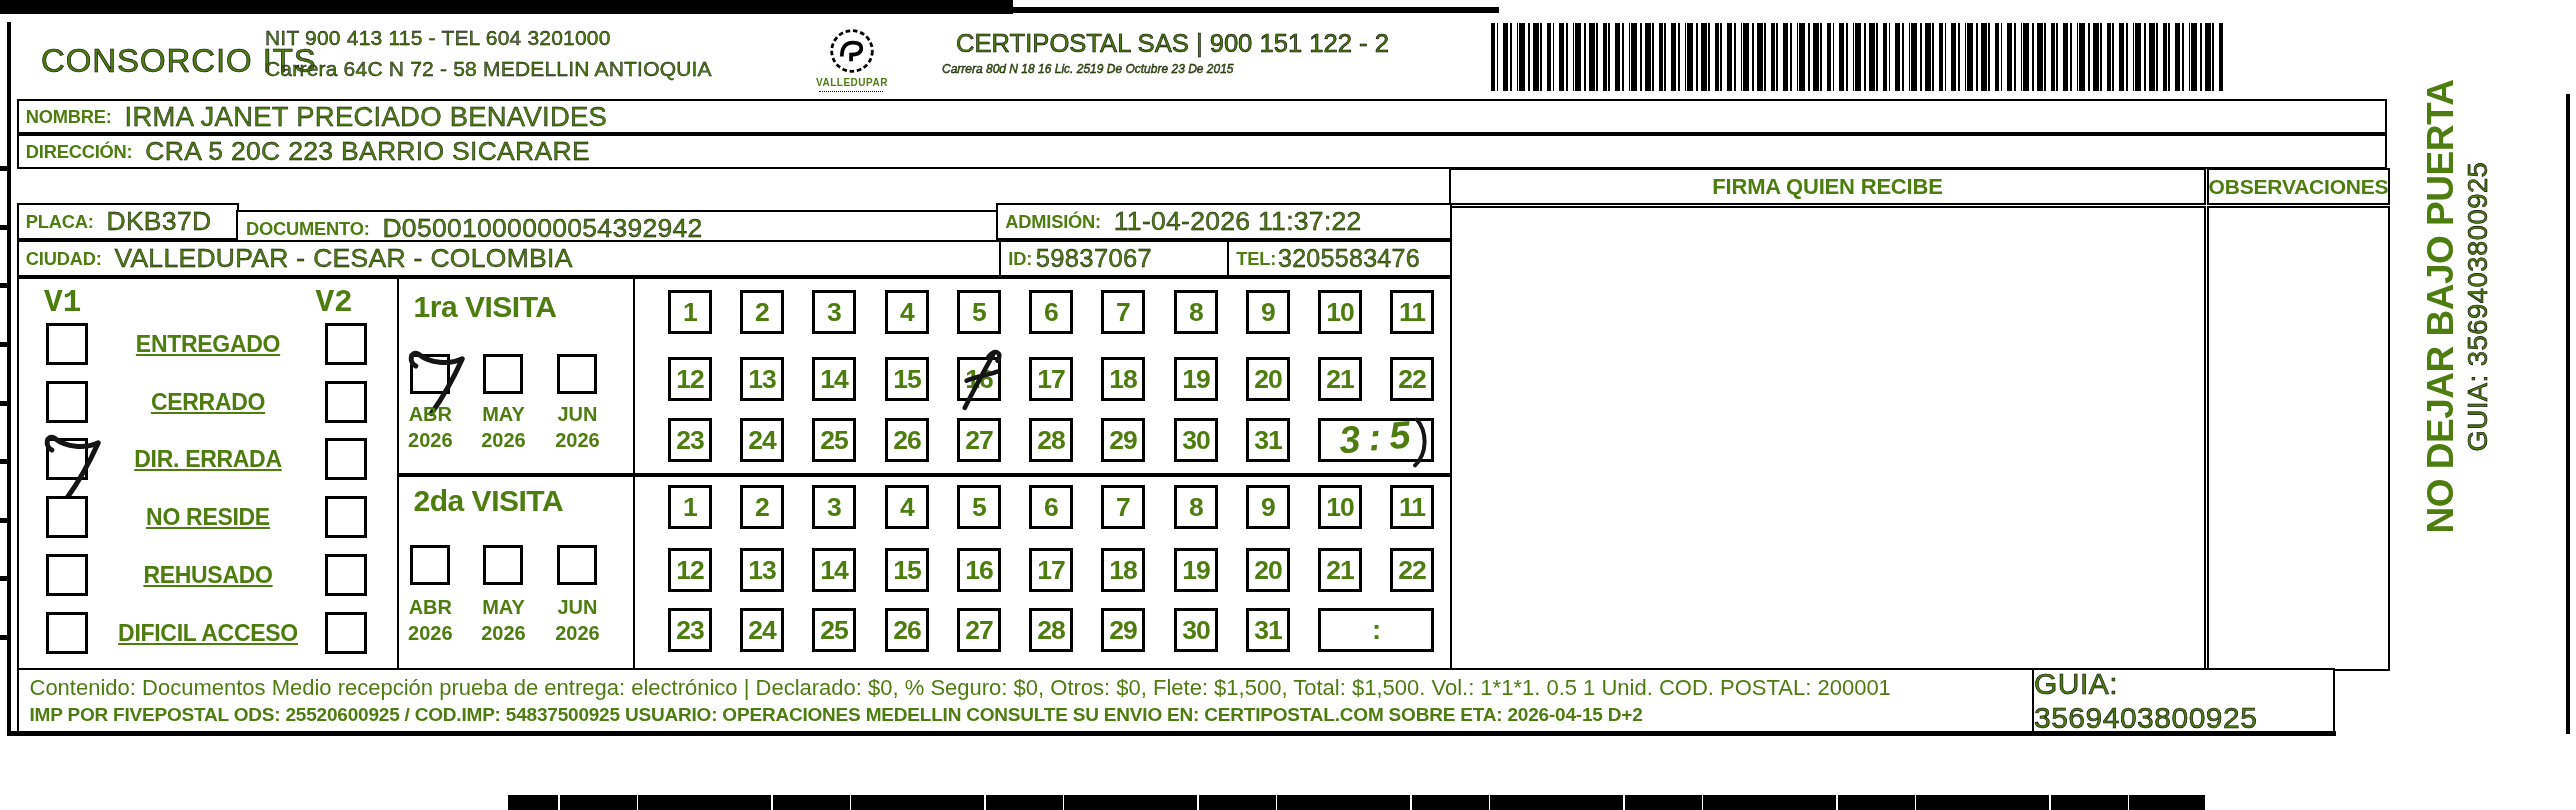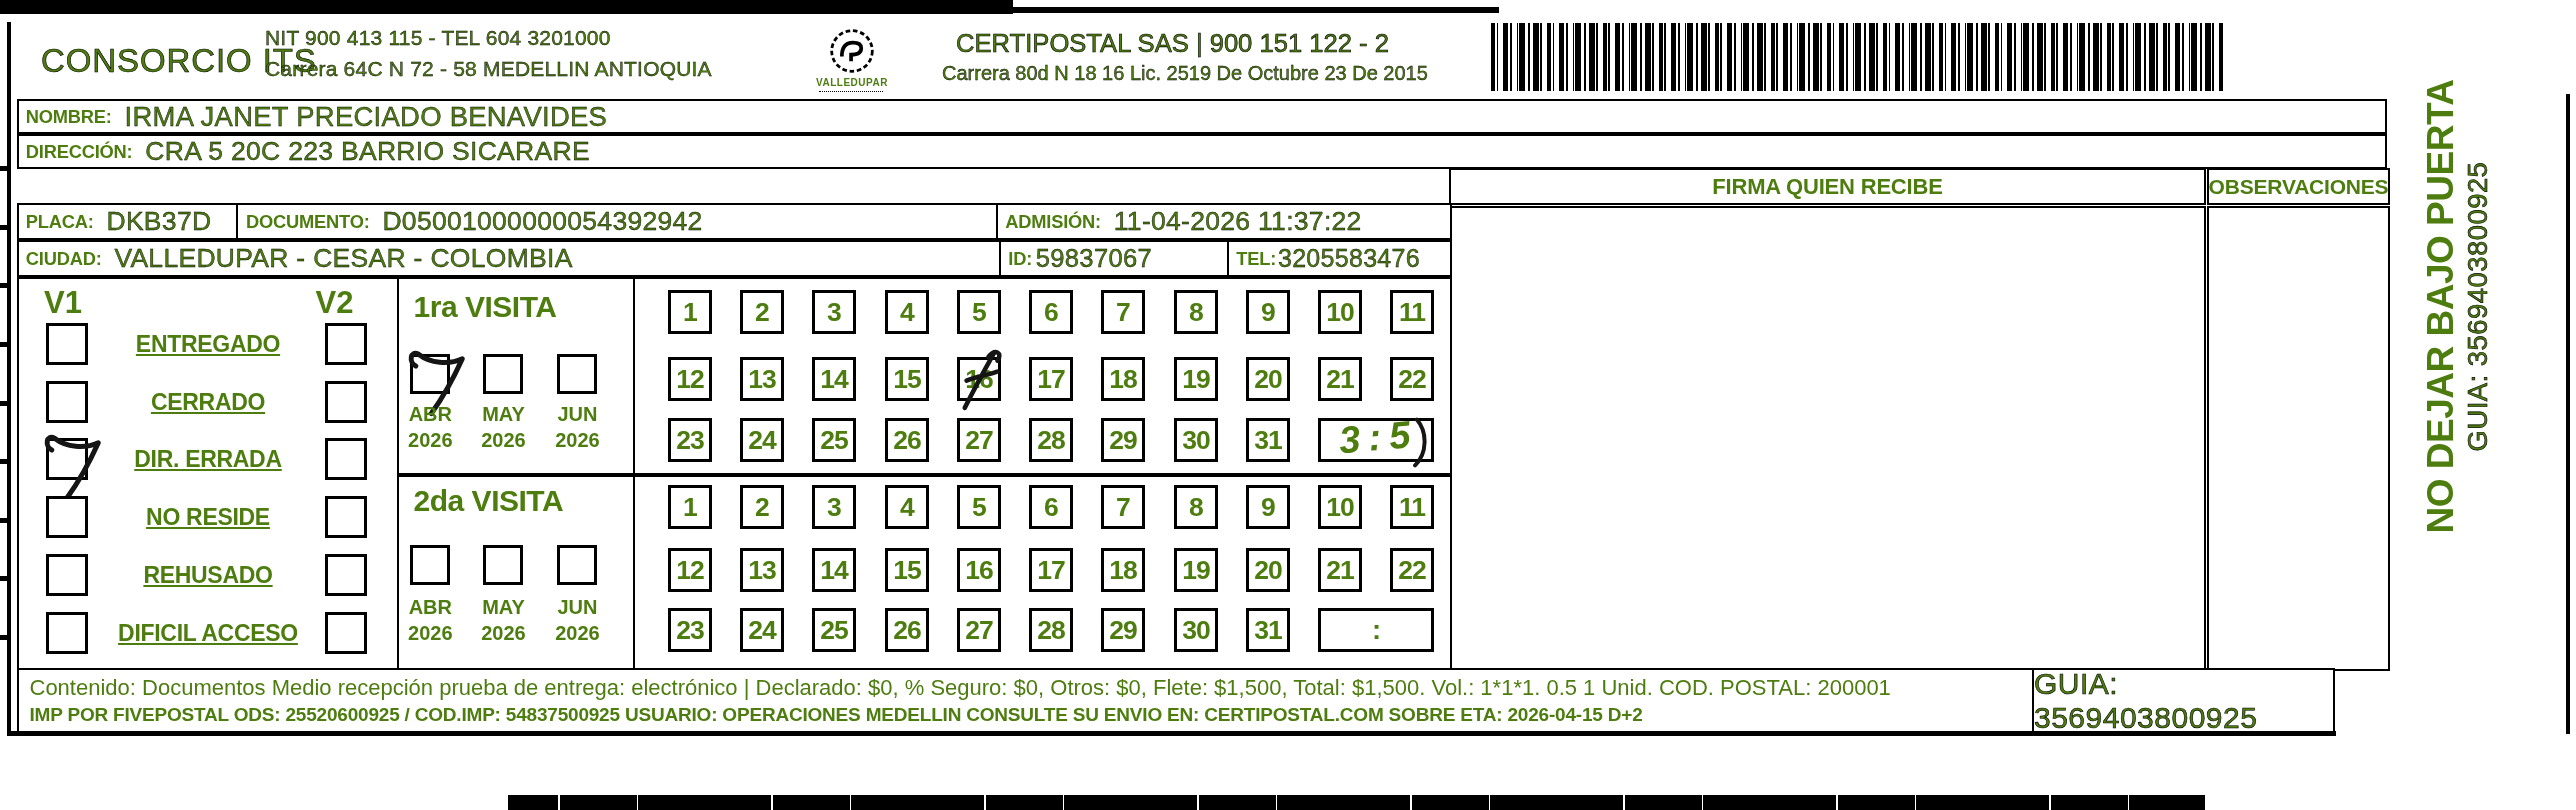--- a/index.html
+++ b/index.html
@@ -25,40 +25,40 @@
   .line-right { left:2566px; top:94px; width:3.7px;  height:640px; background:#000; }
   .line-bottom{ left:7.3px;  top:731px; width:2329px; height:4.6px;   background:#000; }
 
   
   .company-name { left:41px; top:42px; font-size:33px; letter-spacing:0.9px; }
   .hline { font-size:21px; letter-spacing:0.2px; }
   .logo-wrap { left:828px; top:27.4px; width:48px; height:48px; }
   .logo-label { left:810px; top:77px; width:84px; text-align:center; font-size:10px; font-weight:700; letter-spacing:0.5px; }
   .logo-squiggle { left:819px; top:91px; width:64px; border-top:1.8px dotted #000; }
   .carrier-name { left:956px; top:29px; font-size:25.6px; }
-  .carrier-addr { left:942px; top:62px; font-size:20px; }
+  .carrier-addr { left:942px; top:62px; font-size:12px;font-style:italic; }
   .barcode-top { left:1491px; top:23px; width:732px; height:68px;
     background:repeating-linear-gradient(90deg,
       #000 0 3.7px,#fff 3.7px 5.5px,#000 5.5px 7.3px,#fff 7.3px 12px,
       #000 12px 17.4px,#fff 17.4px 19px,#000 19px 21px,#fff 21px 25.6px,
       #000 25.6px 27.4px,#fff 27.4px 28px,#000 28px 34px,#fff 34px 37px,
       #000 37px 39px,#fff 39px 42px,#000 42px 48px,#fff 48px 49px,
       #000 49px 51px,#fff 51px 56px); }
 
   
   .frow { display:flex; align-items:center; gap:12.8px; padding-left:7.3px; }
   .lbl { font-weight:700; font-size:18.3px; letter-spacing:-0.2px; white-space:nowrap; }
   .val { font-size:26.5px; letter-spacing:0.3px; white-space:nowrap; }
   .val-big { font-size:29px; }
 
   .col-header { display:flex; align-items:center; justify-content:center;
     font-weight:700; font-size:22px; letter-spacing:-0.2px; }
 
   
-  .vhead { position:absolute; font-weight:700; font-size:31px; }
+  .vhead { position:absolute; font-weight:700; font-size:31px;font-family:Liberation Mono, monospace; }
   .cb { position:absolute; width:42px; height:42px; border:3.7px solid #000; background:#fff; }
   .mcb { width:40px !important; height:40px !important; }
   .status-label { position:absolute; left:79px; width:221px; text-align:center;
     font-weight:700; font-size:23px; letter-spacing:-0.3px; white-space:nowrap;text-decoration:underline; }
 
   
   .visit-title { position:absolute; left:14.6px; font-weight:700; font-size:30px; letter-spacing:-0.5px; white-space:nowrap; }
   .mlabel { position:absolute; width:59px; text-align:center; font-weight:700; font-size:20px; }
   .hdiv { position:absolute; left:0; width:100%; height:3.7px; background:#000; }
 
@@ -131,21 +131,21 @@
   <div class="abs bx col-header" style="left:2207px;top:168px;width:183px;height:37px;font-size:21px;">
     <span>OBSERVACIONES</span>
   </div>
   <div class="abs bx" style="left:1449px;top:206px;width:757px;height:465px;"></div>
   <div class="abs bx" style="left:2207px;top:206px;width:183px;height:465px;"></div>
 
   <div class="abs bx frow" style="left:16.5px;top:203px;width:222px;height:37px;">
     <span class="lbl">PLACA:</span>
     <span class="val thin-stroke">DKB37D</span>
   </div>
-  <div class="abs bx frow" style="left:236px;top:203px;width:763px;height:37px;padding-left:8px;">
+  <div class="abs bx frow" style="left:236px;top:210px;width:763px;height:37px;padding-left:8px;">
     <span class="lbl">DOCUMENTO:</span>
     <span class="val thin-stroke">D05001000000054392942</span>
   </div>
   <div class="abs bx frow" style="left:996px;top:203px;width:456px;height:37px;">
     <span class="lbl">ADMISIÓN:</span>
     <span class="val thin-stroke">11-04-2026 11:37:22</span>
   </div>
 
   <div class="abs bx frow" style="left:16.5px;top:240px;width:985px;height:37px;">
     <span class="lbl">CIUDAD:</span>

